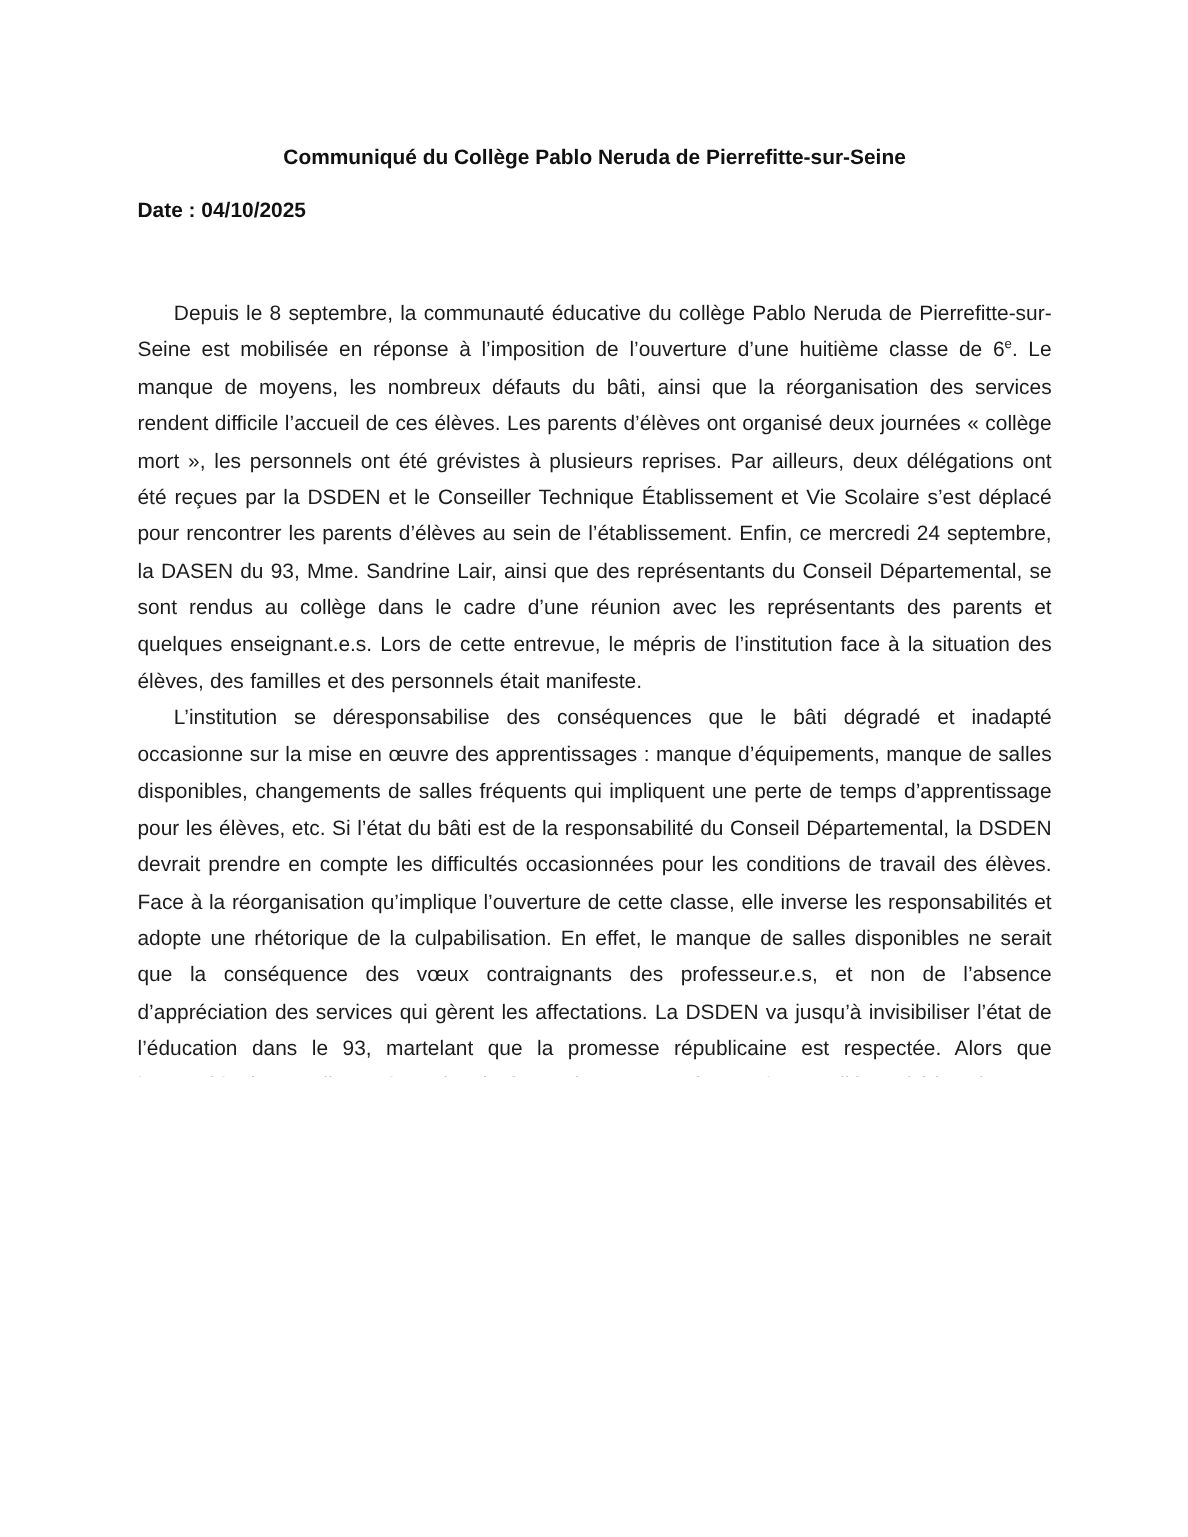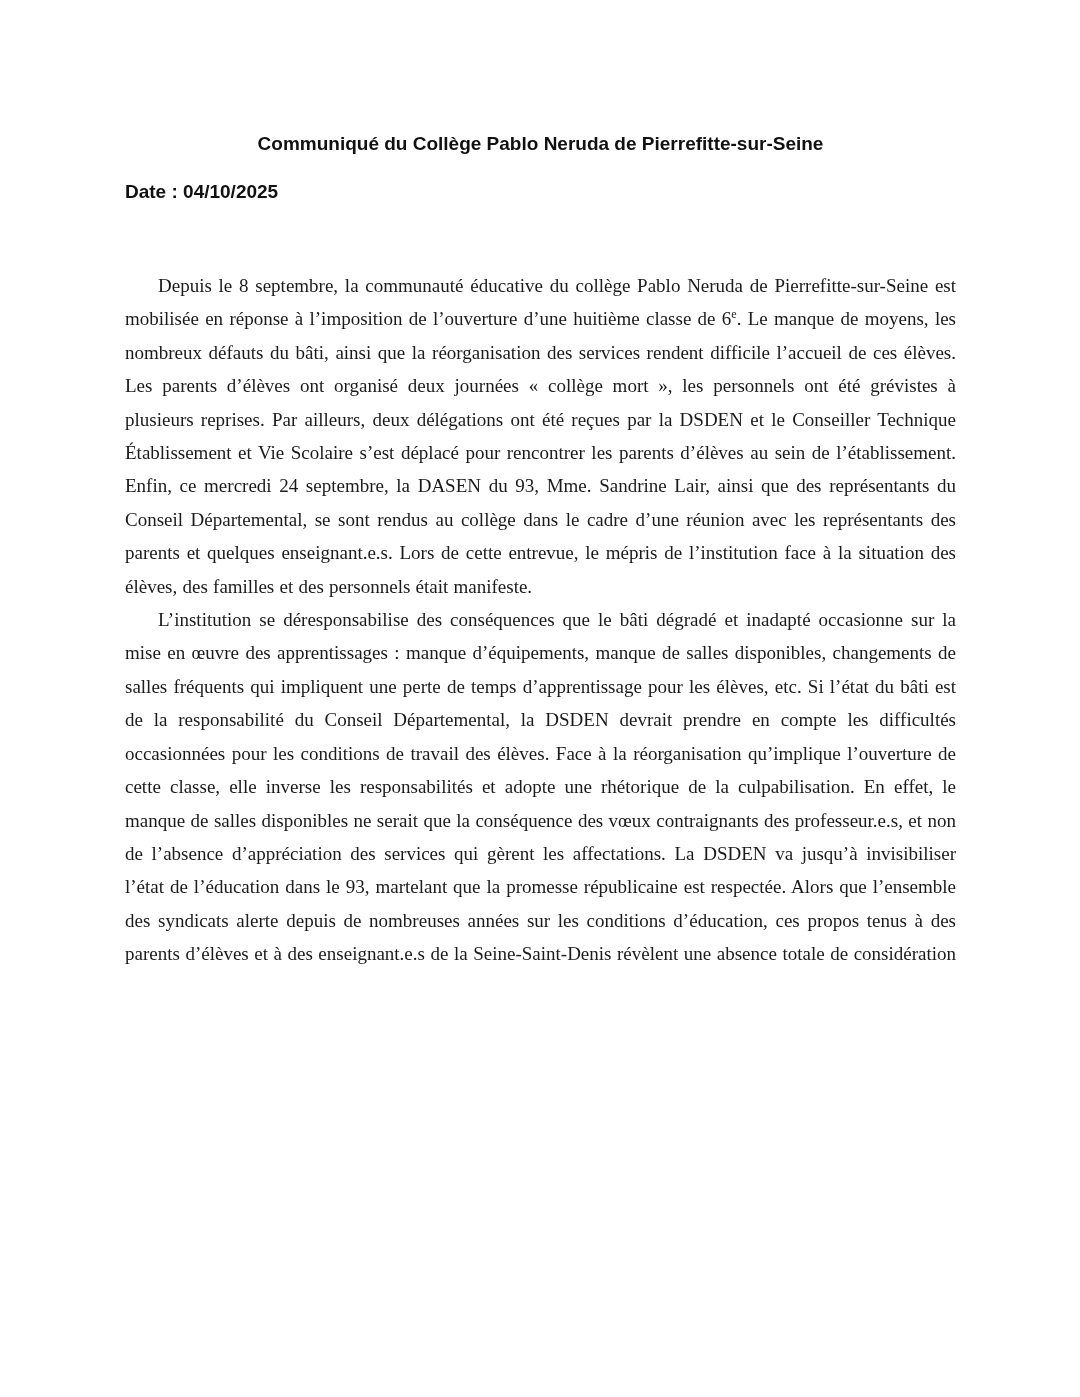--- a/index.html
+++ b/index.html
@@ -35,21 +35,20 @@
     color: #111111;
   }
   .body-para {
     margin: 0;
     font-size: 19px;
     line-height: 33.4px;
     text-align: justify;
     text-indent: 33px;
     color: #1b1b1b;
     word-spacing: 0.5px;
-    font-family: Liberation Serif, serif;
   }
   .para-1 { margin-top: 64px; }
   .para-2 { }
   sup.ordinal {
     font-size: 12px;
     line-height: 0;
     vertical-align: super;
   }
 </style>
 </head>

